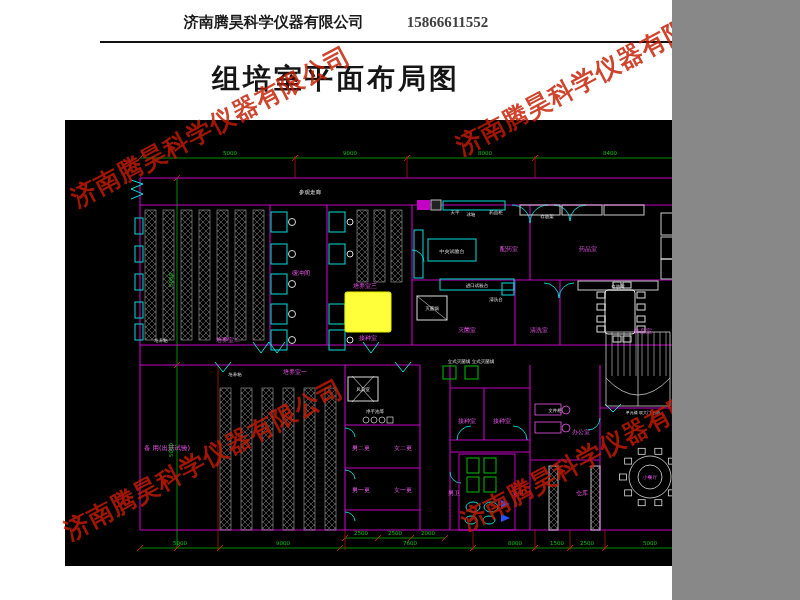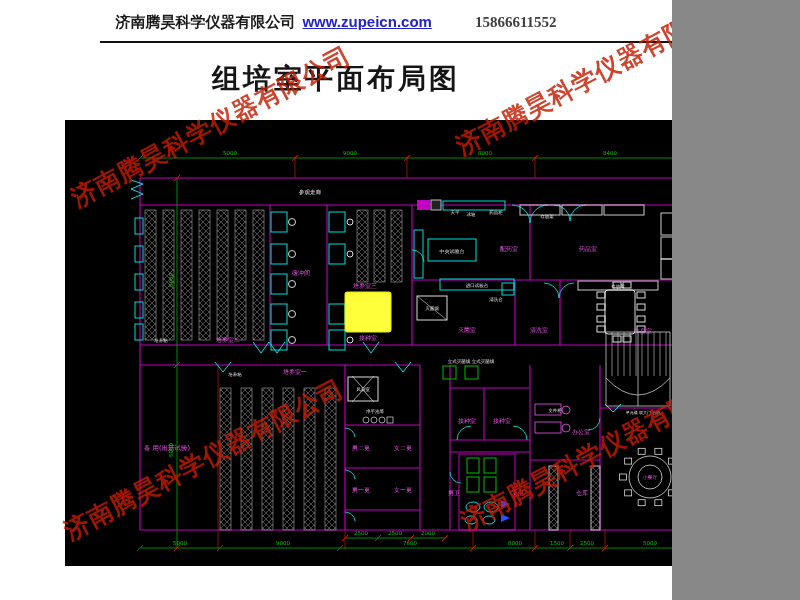--- a/index.html
+++ b/index.html
@@ -26,21 +26,20 @@
   .lw{fill:#e9e9e9;}
   .ld{fill:#00c800;font-size:5.5px;}
 </style>
 </head>
 <body>
 
 <div class="page">
 
   <div class="header">
     <span>济南腾昊科学仪器有限公司</span>
-    <a href="#">www.zupeicn.com</a>
     <span class="phone">15866611552</span>
   </div>
   <div class="rule"></div>
 
   <h1 class="title">组培室平面布局图</h1>
 
   <div class="canvas">
     <svg id="plan" width="672" height="446" viewBox="0 0 672 446">
       <defs>
         <pattern id="xh" width="6" height="6" patternUnits="userSpaceOnUse">

